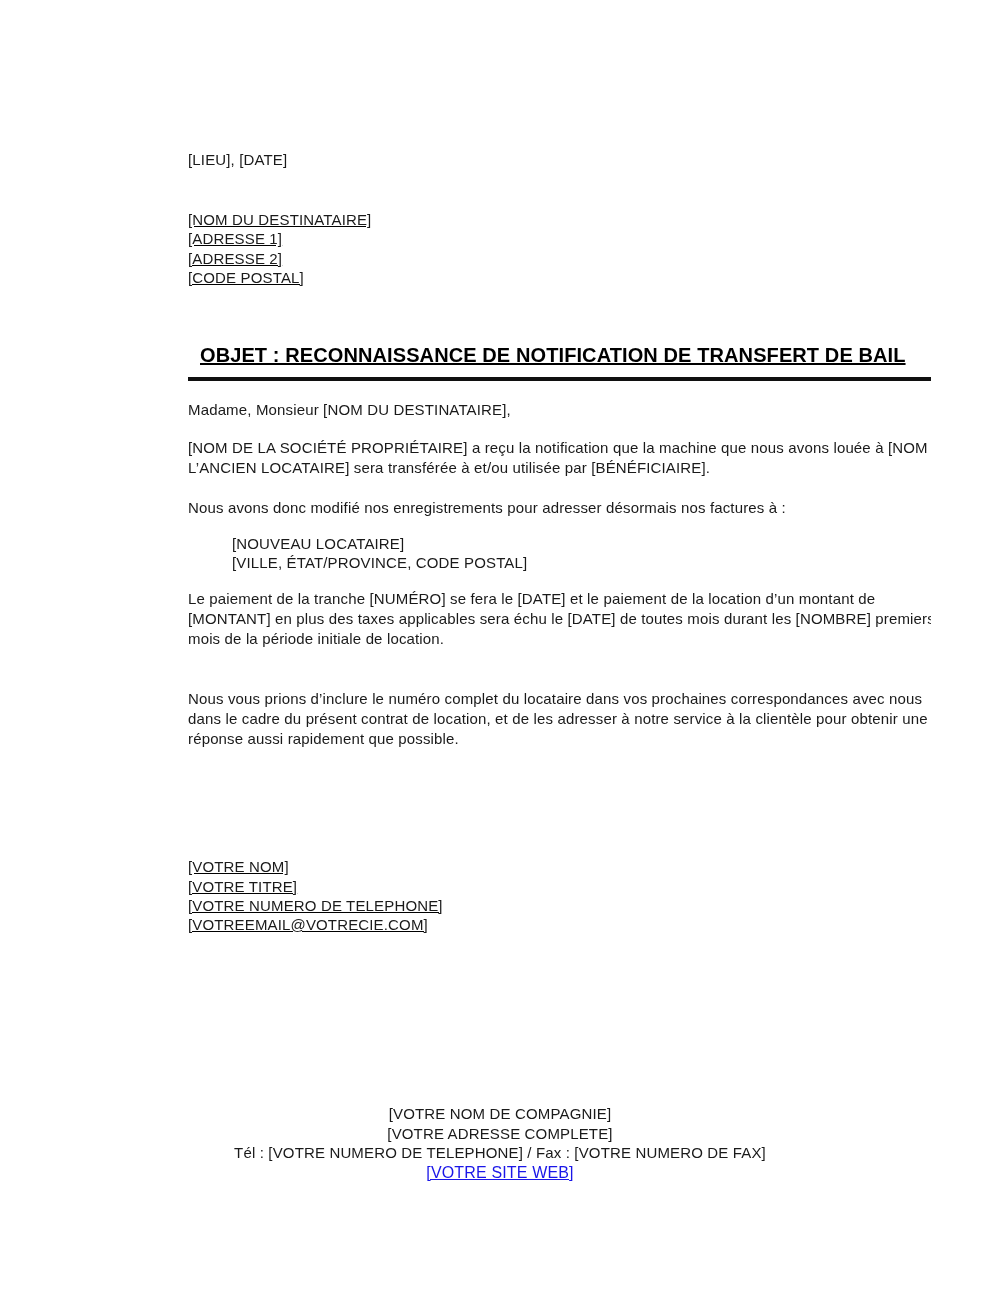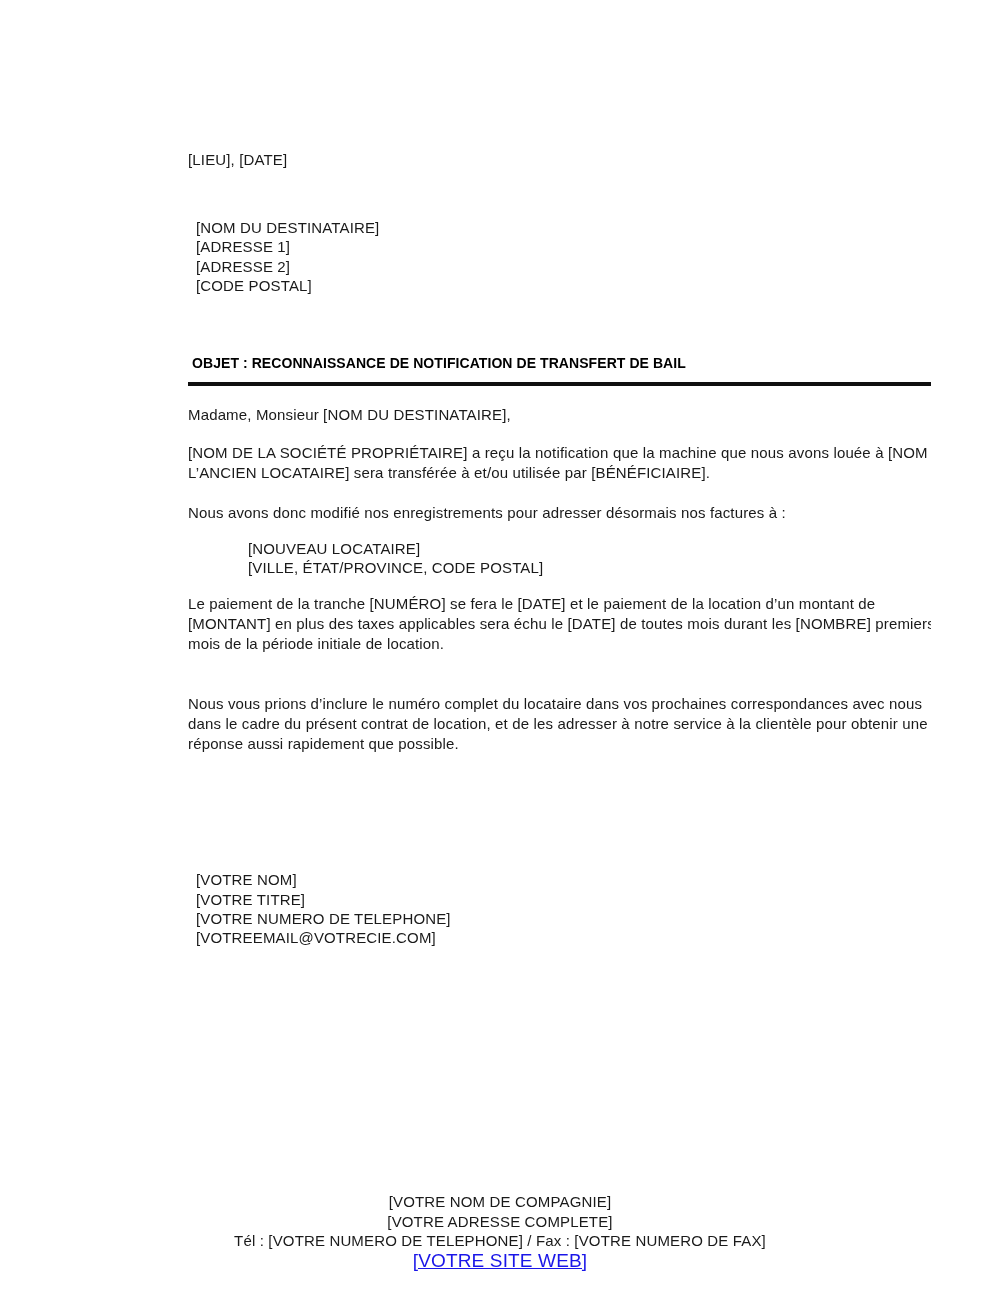--- a/index.html
+++ b/index.html
@@ -34,66 +34,68 @@
     line-height: 19.2px;
     letter-spacing: 0.01em;
     color: #1a1a1a;
     margin: 0;
     text-align: left;
   }
   .para {
     line-height: 20px;
   }
   .block {
-    margin: 8px;
+    margin: 0;
+    text-decoration: underline;
   }
   
   .gap-date       { height: 41px; }
   .gap-addr       { height: 47px; }
   .gap-subject    { height: 19px; }
   .gap-sm         { height: 18px; }
   .gap-md         { height: 20px; }
   .gap-indent-top { height: 16px; }
   .gap-indent-bot { height: 17px; }
   .gap-salut      { height: 36px; }
   .gap-sign       { height: 72px; }
 
   .subject {
-    font-size: 14px;
+    font-size: 20px;
     line-height: 19px;
     font-weight: bold;
     color: #000000;
     letter-spacing: 0.005em;
-    margin: 4px;
+    margin: 12px;
+    text-decoration: underline;
   }
   .rule {
     width: 766px;
     height: 4px;
     background: #101010;
     margin: 9px 0 0 0;
     border: 0;
   }
   .indent-block {
-    margin-left: 60px;
+    margin-left: 44px;
   }
   .footer {
     position: absolute;
     left: 0;
     right: 0;
-    top: 1192px;
+    top: 1104px;
     text-align: center;
   }
   .footer .line {
     font-size: 15px;
     line-height: 19.5px;
     text-align: center;
     color: #1a1a1a;
   }
   .weblink {
-    font-size: 19px;
+    font-size: 16px;
     line-height: 19.5px;
     color: #1a16e8;
     text-decoration: underline;
     text-underline-offset: 1px;
     display: inline-block;
     cursor: pointer;
   }
 </style>
 </head>
 <body>

